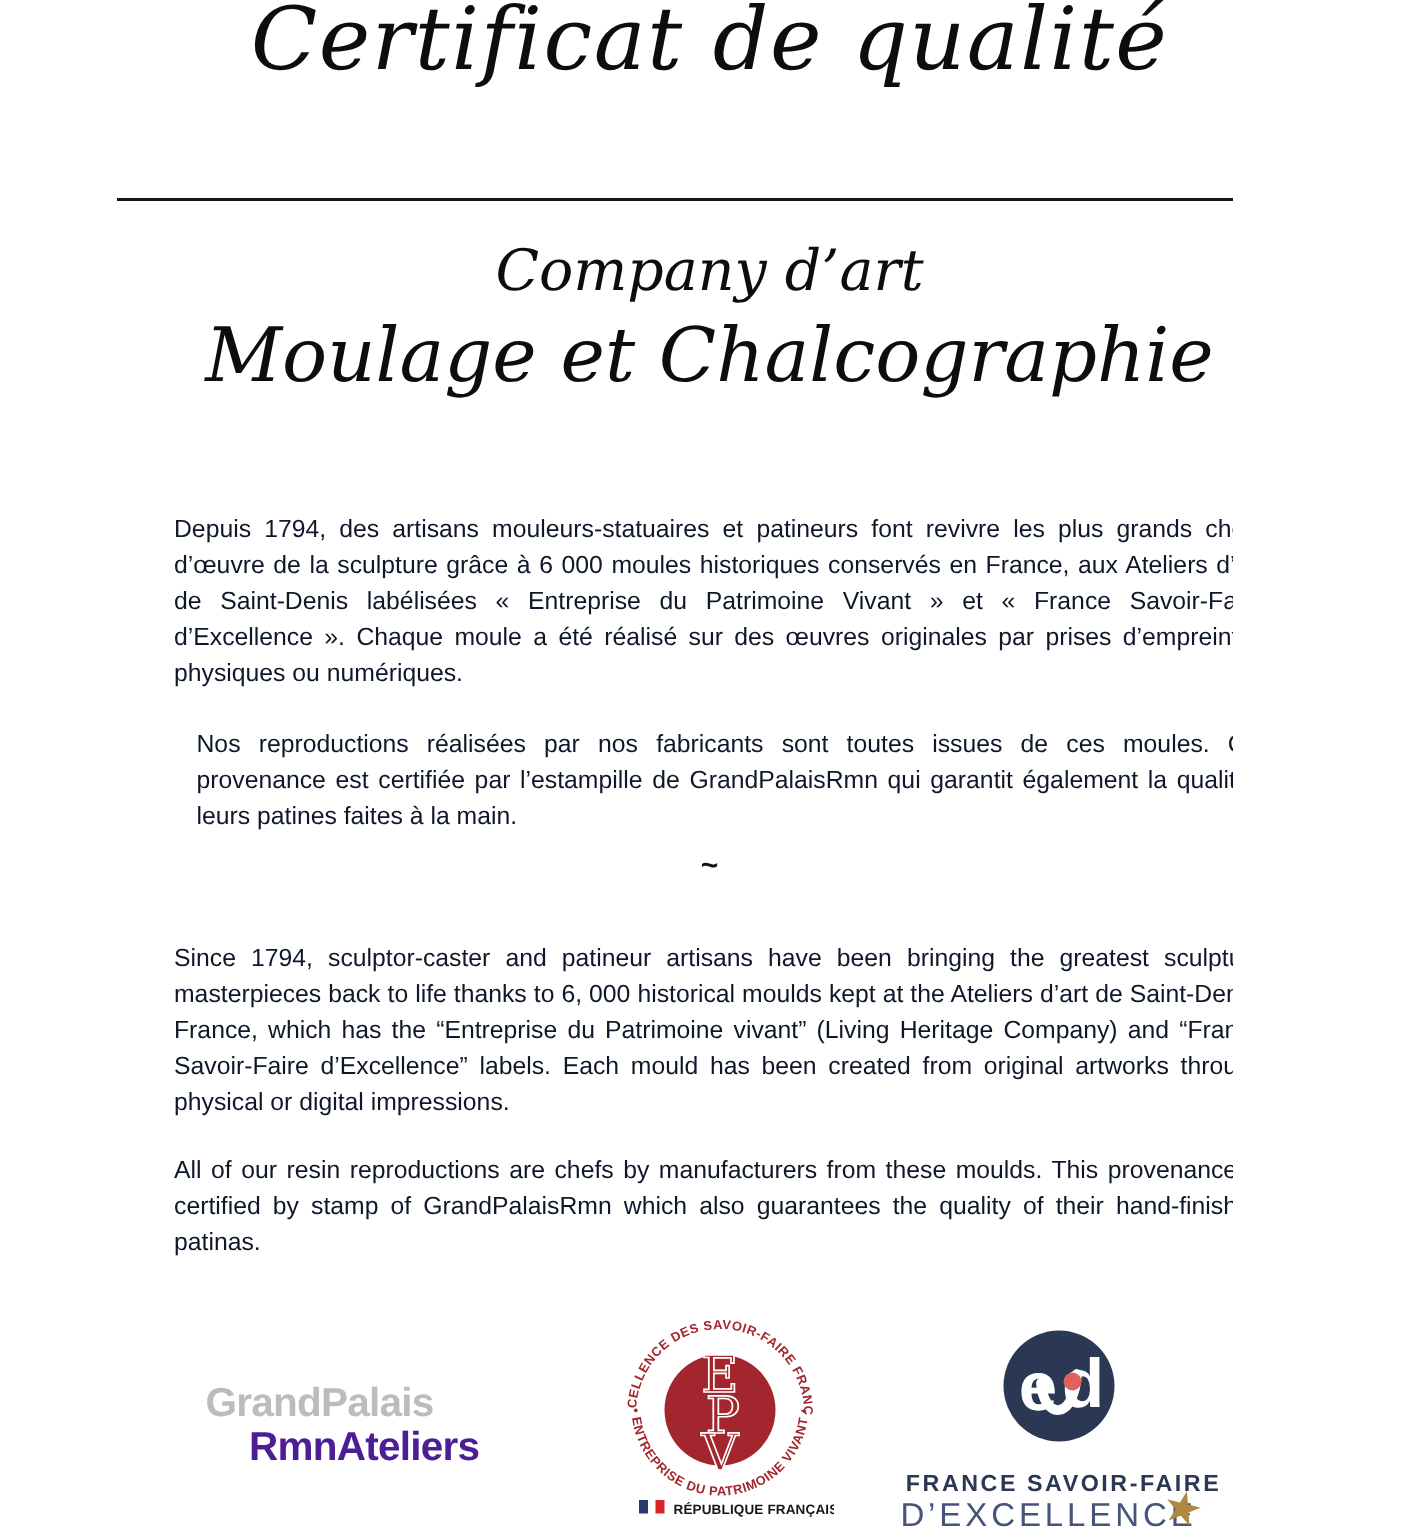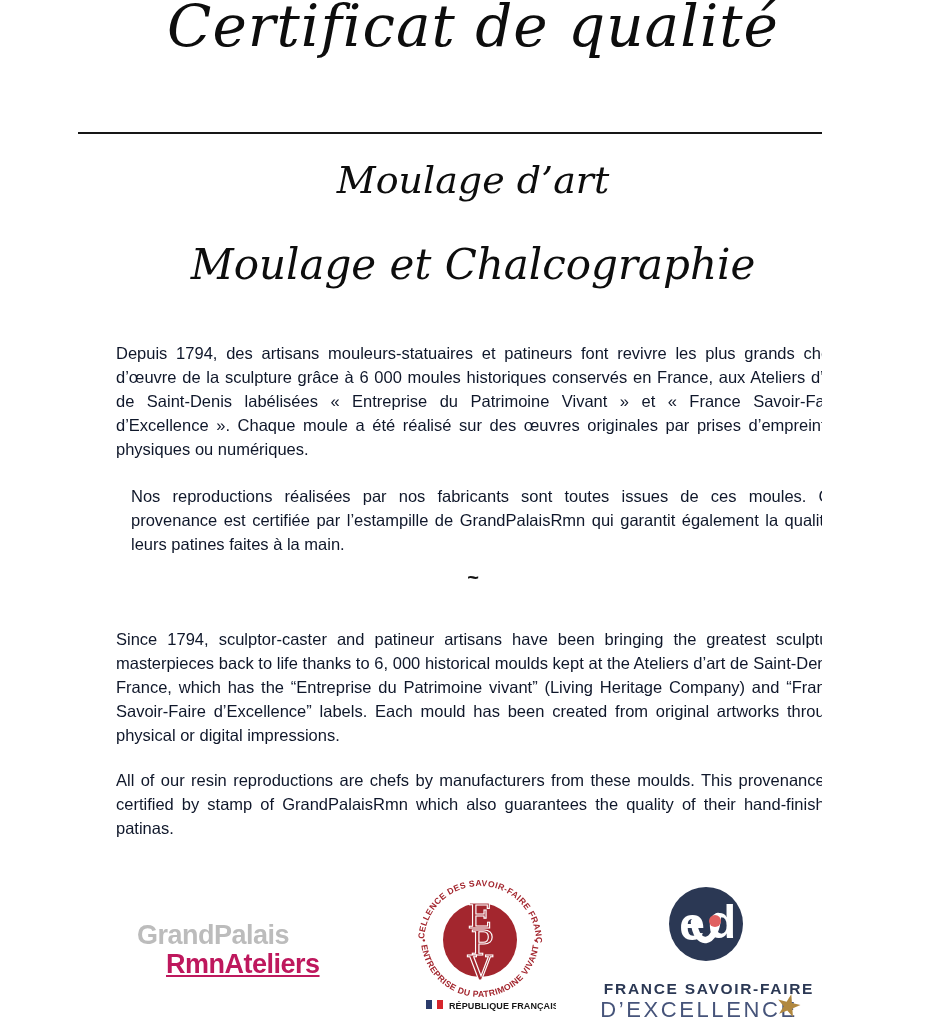--- a/index.html
+++ b/index.html
@@ -33,21 +33,21 @@
   .subtitle {
     position: absolute;
     left: 0; width: 946px;
     text-align: center;
     font-family: "DejaVu Serif", serif;
     font-style: italic;
     font-weight: 500;
     color: #0d0d0d;
   }
   .subtitle-1 { top: 158px; font-size: 38px; }
-  .subtitle-2 { top: 240px; font-size: 42px; }
+  .subtitle-2 { top: 208px; font-size: 50px; }
   .body-par {
     position: absolute;
     left: 116px; width: 727px;
     font-size: 16.5px;
     line-height: 24px;
     text-align: justify;
     color: #0f172a;
   }
   .par-fr1 { top: 341px; }
   .par-fr2 { top: 484px; margin-left: 15px; }
@@ -65,21 +65,21 @@
   .logo-grandpalais {
     position: absolute;
     top: 921px; left: 137px;
     font-weight: bold;
     font-size: 27px;
     letter-spacing: -0.5px;
     line-height: 29px;
     white-space: nowrap;
   }
   .gp-line1 { color: #bcbcbc; }
-  .gp-line2 { color: #be185d; margin-left: 29px; text-decoration: underline; }
+  .gp-line2 { color: #4c1d95; margin-left: 29px; }
   .logo-epv  { position: absolute; top: 872px; left: 404px; }
   .logo-ed   { position: absolute; top: 874px; left: 598px; }
   svg text { font-family: "Liberation Sans", sans-serif; }
   .epv-arc-text {
     font-size: 8.6px;
     font-weight: bold;
     letter-spacing: 0.4px;
   }
   .epv-letter {
     font-family: "DejaVu Serif", serif;
@@ -94,21 +94,21 @@
 </style>
 </head>
 <body>
 
 <div class="page">
 
   <div class="title">Certificat de qualité</div>
 
   <div class="divider"></div>
 
-  <div class="subtitle subtitle-1">Moulage d’art</div>
+  <div class="subtitle subtitle-1">Company d’art</div>
   <div class="subtitle subtitle-2">Moulage et Chalcographie</div>
 
   <p class="body-par par-fr1">Depuis 1794, des artisans mouleurs-statuaires et patineurs font revivre les plus grands chefs d’œuvre de la sculpture grâce à 6 000 moules historiques conservés en France, aux Ateliers d’art de Saint-Denis labélisées « Entreprise du Patrimoine Vivant » et « France Savoir-Faire d’Excellence ». Chaque moule a été réalisé sur des œuvres originales par prises d’empreintes physiques ou numériques.</p>
   <p class="body-par par-fr2">Nos reproductions réalisées par nos fabricants sont toutes issues de ces moules. Cette provenance est certifiée par l’estampille de GrandPalaisRmn qui garantit également la qualité de leurs patines faites à la main.</p>
 
   <div class="separator">~</div>
 
   <p class="body-par par-en par-en1">Since 1794, sculptor-caster and patineur artisans have been bringing the greatest sculpture masterpieces back to life thanks to 6, 000 historical moulds kept at the Ateliers d’art de Saint-Denis, France, which has the “Entreprise du Patrimoine vivant” (Living Heritage Company) and “France Savoir-Faire d’Excellence” labels. Each mould has been created from original artworks through physical or digital impressions.</p>
   <p class="body-par par-en par-en2">All of our resin reproductions are chefs by manufacturers from these moulds. This provenance is certified by stamp of GrandPalaisRmn which also guarantees the quality of their hand-finished patinas.</p>
 

